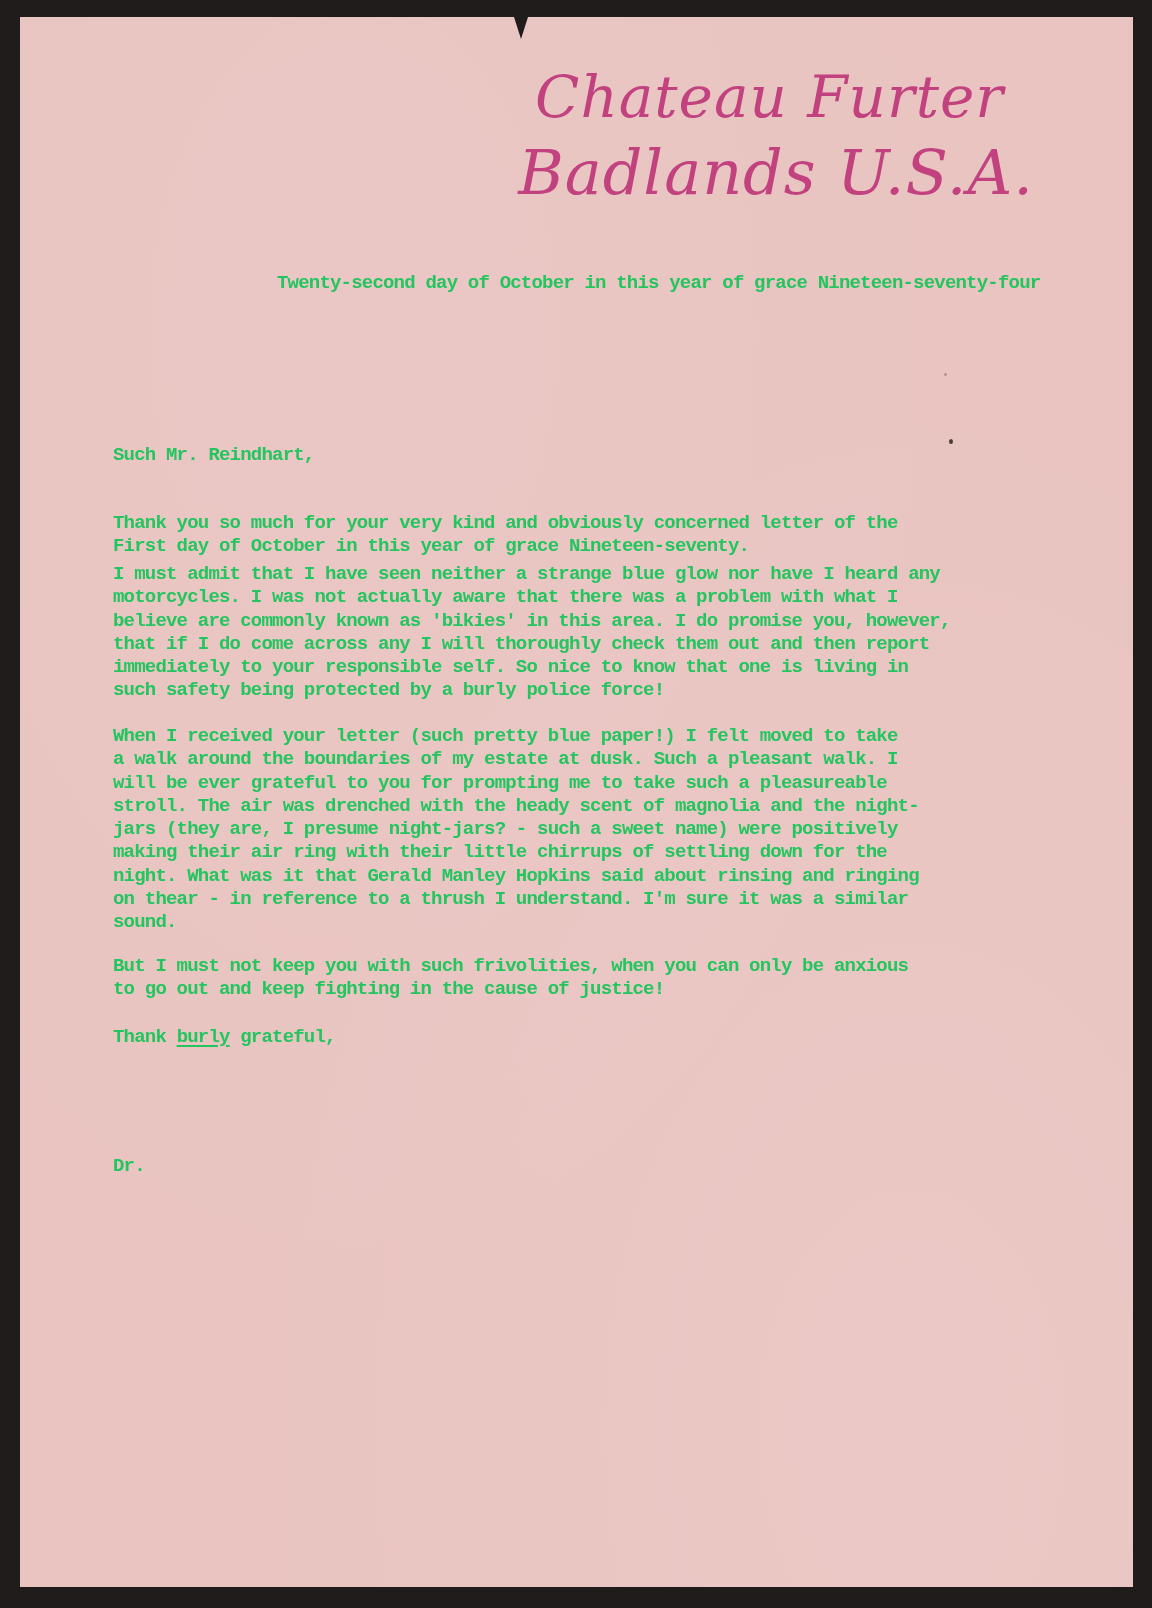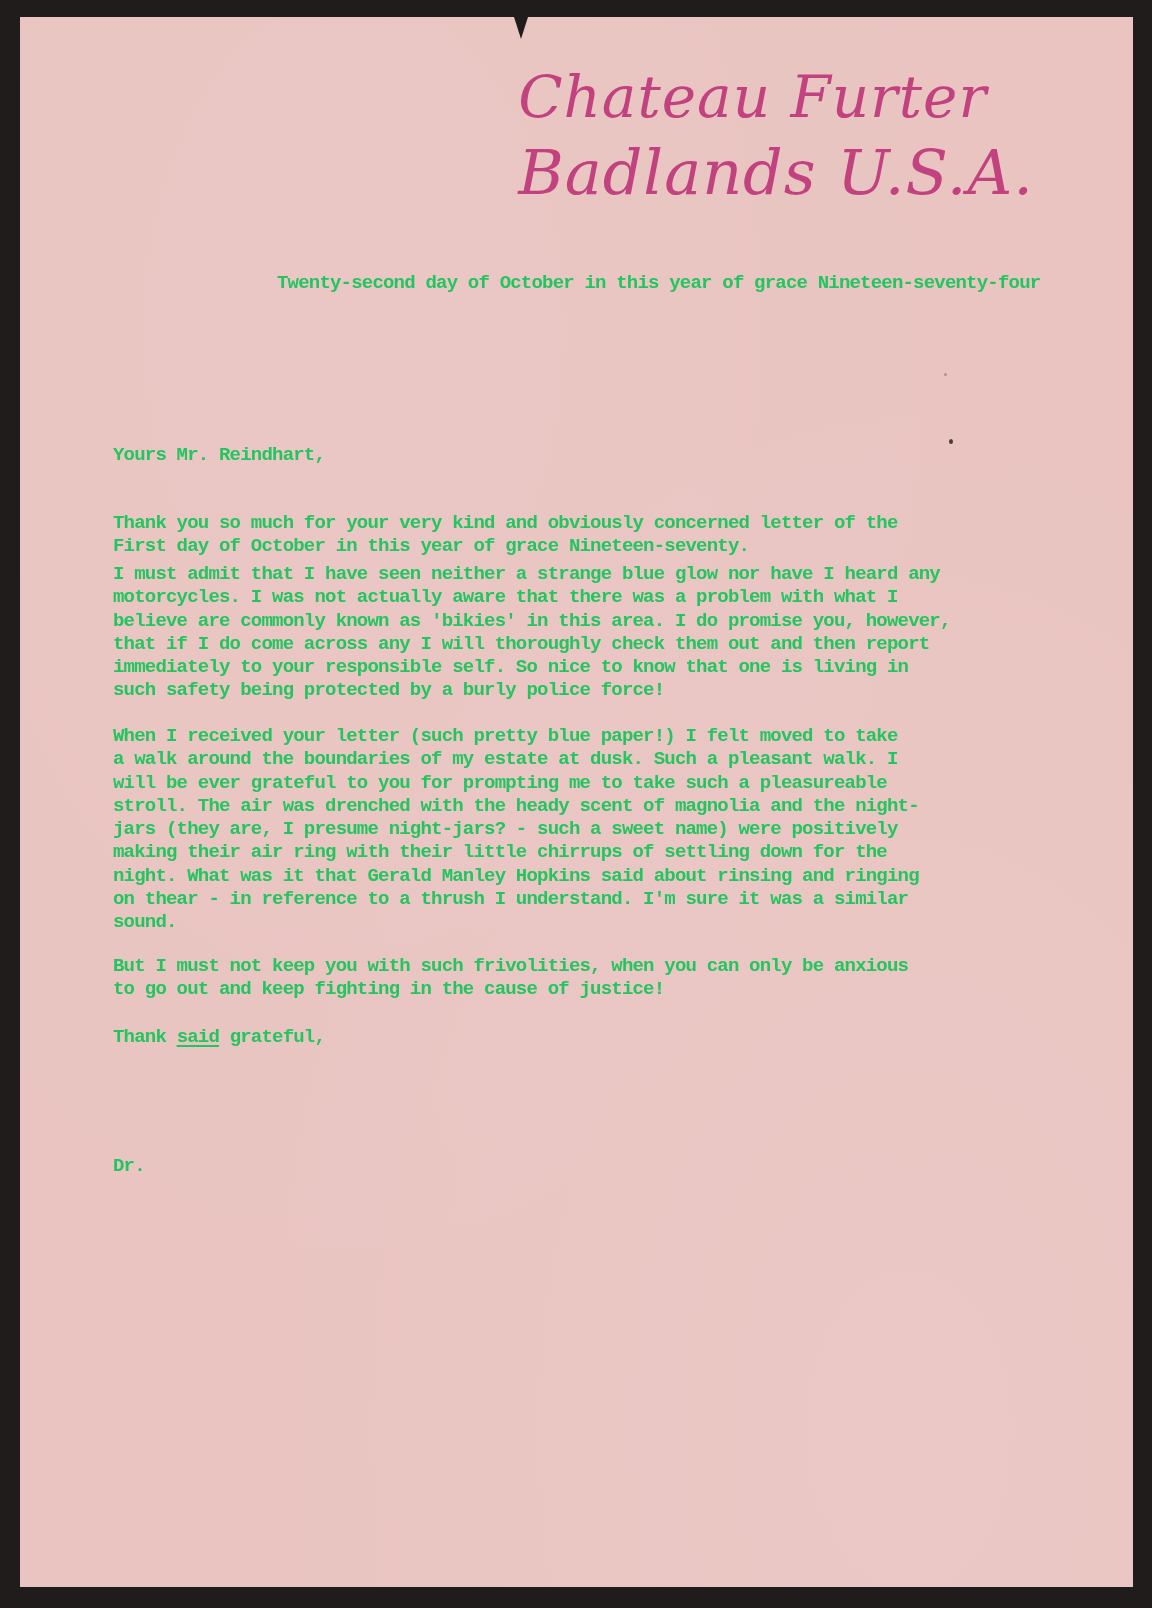--- a/index.html
+++ b/index.html
@@ -35,20 +35,21 @@
       border-right: 7px solid transparent;
       border-top: 22px solid #211c1c;
     }
     .letterhead {
       position: absolute;
       right: 118px;
       top: 68px;
       color: #c2427f;
       font-family: "DejaVu Serif", serif;
       font-style: italic;
+      text-align: right;
       line-height: 1;
     }
     .letterhead .line1 {
       display: block;
       font-size: 58px;
       letter-spacing: 1px;
       margin-right: 30px;
     }
     .letterhead .line2 {
       display: block;
@@ -95,21 +96,21 @@
 <div class="paper"></div>
 <div class="notch"></div>
 
 <div class="letterhead">
   <span class="line1">Chateau Furter</span>
   <span class="line2">Badlands U.S.A.</span>
 </div>
 
 <p class="typed dateline">Twenty-second day of October in this year of grace Nineteen-seventy-four</p>
 
-<p class="typed salutation">Yours Mr. Reindhart,</p>
+<p class="typed salutation">Such Mr. Reindhart,</p>
 
 <p class="typed para1">Thank you so much for your very kind and obviously concerned letter of the
 First day of October in this year of grace Nineteen-seventy.</p>
 <p class="typed para2">I must admit that I have seen neither a strange blue glow nor have I heard any
 motorcycles. I was not actually aware that there was a problem with what I
 believe are commonly known as 'bikies' in this area. I do promise you, however,
 that if I do come across any I will thoroughly check them out and then report
 immediately to your responsible self. So nice to know that one is living in
 such safety being protected by a burly police force!</p>
 <p class="typed para3">When I received your letter (such pretty blue paper!) I felt moved to take
@@ -117,18 +118,18 @@
 will be ever grateful to you for prompting me to take such a pleasureable
 stroll. The air was drenched with the heady scent of magnolia and the night-
 jars (they are, I presume night-jars? - such a sweet name) were positively
 making their air ring with their little chirrups of settling down for the
 night. What was it that Gerald Manley Hopkins said about rinsing and ringing
 on thear - in reference to a thrush I understand. I'm sure it was a similar
 sound.</p>
 <p class="typed para4">But I must not keep you with such frivolities, when you can only be anxious
 to go out and keep fighting in the cause of justice!</p>
 
-<p class="typed closing"><span>Thank </span><span class="underline">said</span><span> grateful,</span></p>
+<p class="typed closing"><span>Thank </span><span class="underline">burly</span><span> grateful,</span></p>
 
 <p class="typed signature">Dr.</p>
 
 <div class="speck" style="left:949px;top:439px;width:4px;height:5px;"></div>
 <div class="speck" style="left:944px;top:373px;width:3px;height:3px;opacity:0.35;"></div>
 
 </body></html>

